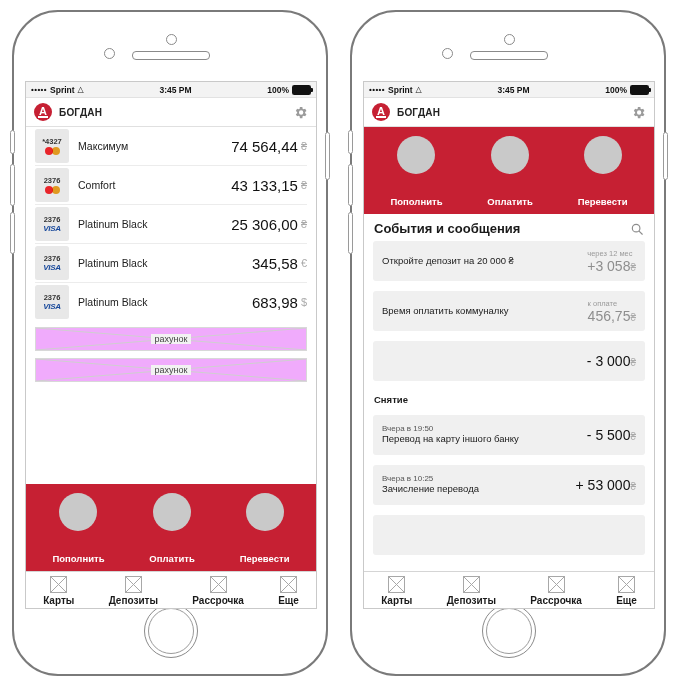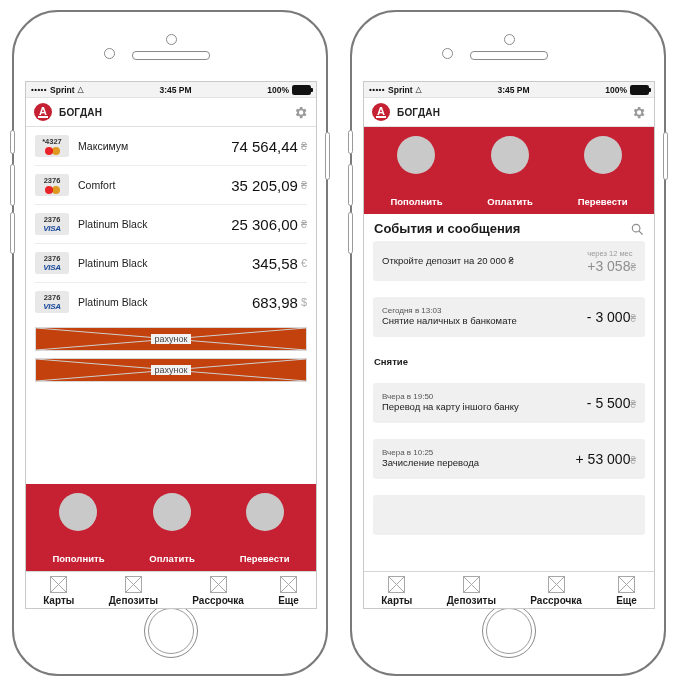--- a/index.html
+++ b/index.html
@@ -59,48 +59,48 @@
   
   .content{flex:1;overflow:hidden;display:flex;flex-direction:column;background:#fff;}
   .section-title{font-size:13px;font-weight:bold;color:#1a1a1a;padding:7px 10px 5px;}
   .section-title.with-icon{display:flex;align-items:center;justify-content:space-between;}
   .search-ic{width:14px;height:14px;color:#8d8d8d;}
 
   
   .cards{padding:0 9px;}
   .card-row{display:flex;align-items:center;height:38px;border-bottom:1px solid #ececec;}
   .card-row:last-child{border-bottom:none;}
-  .thumb{width:34px;height:22px;background:#e8e8e8;border-radius:2.5px;flex:0 0 34px;
+  .thumb{width:34px;height:34px;background:#e8e8e8;border-radius:2.5px;flex:0 0 34px;
          position:relative;display:flex;flex-direction:column;align-items:center;justify-content:center;}
   .thumb .num{font-size:7.5px;font-weight:bold;color:#333;line-height:1;margin-top:1px;}
   .mc{position:relative;width:15px;height:8px;margin-top:1.5px;}
   .mc i{position:absolute;top:0;width:8px;height:8px;border-radius:50%;}
   .mc i.l{left:0;background:#E8242A;}
   .mc i.r{right:0;background:#F7A823;mix-blend-mode:multiply;}
   .visa{font-size:8px;font-weight:bold;font-style:italic;color:#1A4A9C;line-height:1;margin-top:2px;letter-spacing:-.3px;}
   .cname{font-size:10.5px;color:#222;margin-left:9px;}
   .camt{margin-left:auto;font-size:15px;color:#111;white-space:nowrap;}
   .cur{font-size:11px;color:#aaa;margin-left:3px;}
 
   
   .phgroup{padding:6px 9px 0;}
-  .ph{height:22px;border:1px solid #d8d8d8;background:#c2410c;margin-bottom:7px;position:relative;
+  .ph{height:22px;border:1px solid #d8d8d8;background:#f0abfc;margin-bottom:7px;position:relative;
       display:flex;align-items:center;justify-content:center;}
   .ph svg{position:absolute;inset:0;width:100%;height:100%;}
   .ph span{position:relative;font-size:9px;color:#444;background:#f2f2f2;padding:0 4px;}
 
   
   .actions{background:#C62033;display:flex;align-items:center;justify-content:space-around;
            padding:9px 4px 7px;}
   .act{display:flex;flex-direction:column;align-items:center;gap:22px;}
   .act .circ{width:38px;height:38px;border-radius:50%;background:#C9C9C9;}
   .act .lbl{font-size:9.5px;font-weight:bold;color:#fff;}
 
   
-  .events{padding:0 9px;display:flex;flex-direction:column;gap:16px;overflow:hidden;}
+  .events{padding:0 9px;display:flex;flex-direction:column;gap:10px;overflow:hidden;}
   .ev{background:#f0f0f0;border-radius:3px;padding:7px 9px;display:flex;align-items:center;min-height:26px;}
   .ev-txt{font-size:9.5px;color:#1a1a1a;line-height:1.35;}
   .ev-sub{font-size:8px;color:#555;}
   .ev-right{margin-left:auto;text-align:left;padding-left:6px;}
   .ev-cap{font-size:7.5px;color:#9a9a9a;line-height:1.2;}
   .ev-val{font-size:14px;color:#8e8e8e;white-space:nowrap;}
   .ev-val.dark{color:#111;}
   .ev-val .c{font-size:10px;color:#aaa;}
   .daylabel{font-size:9.5px;font-weight:bold;color:#1a1a1a;padding:3px 1px 0;}
 
@@ -173,21 +173,21 @@
         </div>
         <div class="card-row">
           <div class="thumb">
             <span class="num">2376</span>
             <span class="mc">
                 <i class="l"></i>
                 <i class="r"></i>
               </span>
           </div>
           <span class="cname">Comfort</span>
-          <span class="camt">35 205,09</span>
+          <span class="camt">43 133,15</span>
           <span class="cur">₴</span>
         </div>
         <div class="card-row">
           <div class="thumb">
             <span class="num">2376</span>
             <span class="visa">VISA</span>
           </div>
           <span class="cname">Platinum Black</span>
           <span class="camt">25 306,00</span>
           <span class="cur">₴</span>
@@ -336,26 +336,29 @@
       <div class="events">
 
         <div class="ev">
           <div class="ev-txt">Откройте депозит на 20 000 ₴</div>
           <div class="ev-right">
             <div class="ev-cap">через 12 мес</div>
             <div class="ev-val"><span>+3 058</span><span class="c">₴</span></div>
           </div>
         </div>
 
-
         <div class="ev">
-          <div>
-            <div class="ev-sub">Сегодня в 13:03</div>
-            <div class="ev-txt">Снятие наличных в банкомате</div>
-          </div>
+          <div class="ev-txt">Время оплатить коммуналку</div>
+          <div class="ev-right">
+            <div class="ev-cap">к оплате</div>
+            <div class="ev-val"><span>456,75</span><span class="c">₴</span></div>
+          </div>
+        </div>
+
+        <div class="ev">
           <div class="ev-right">
             <div class="ev-val dark"><span>- 3 000</span><span class="c">₴</span></div>
           </div>
         </div>
 
         <div class="daylabel">Снятие</div>
 
         <div class="ev">
           <div>
             <div class="ev-sub">Вчера в 19:50</div>

